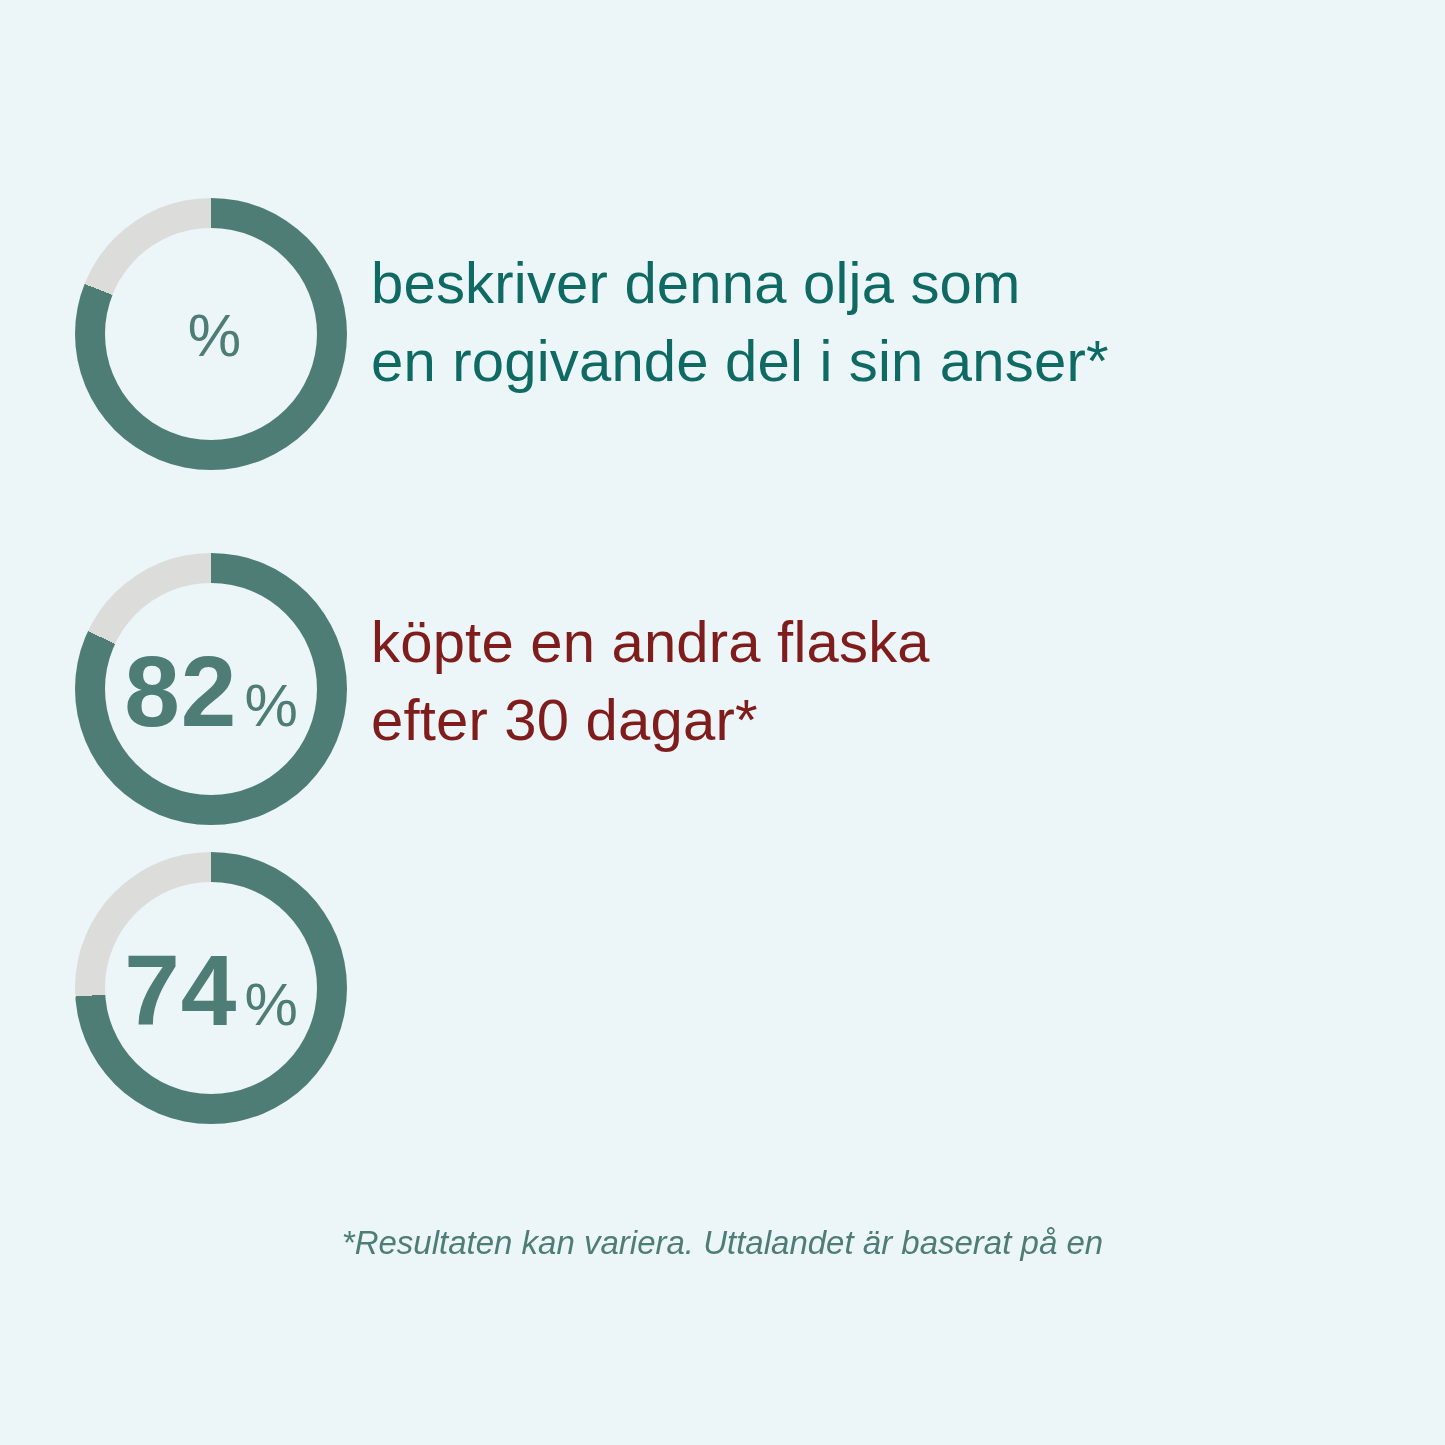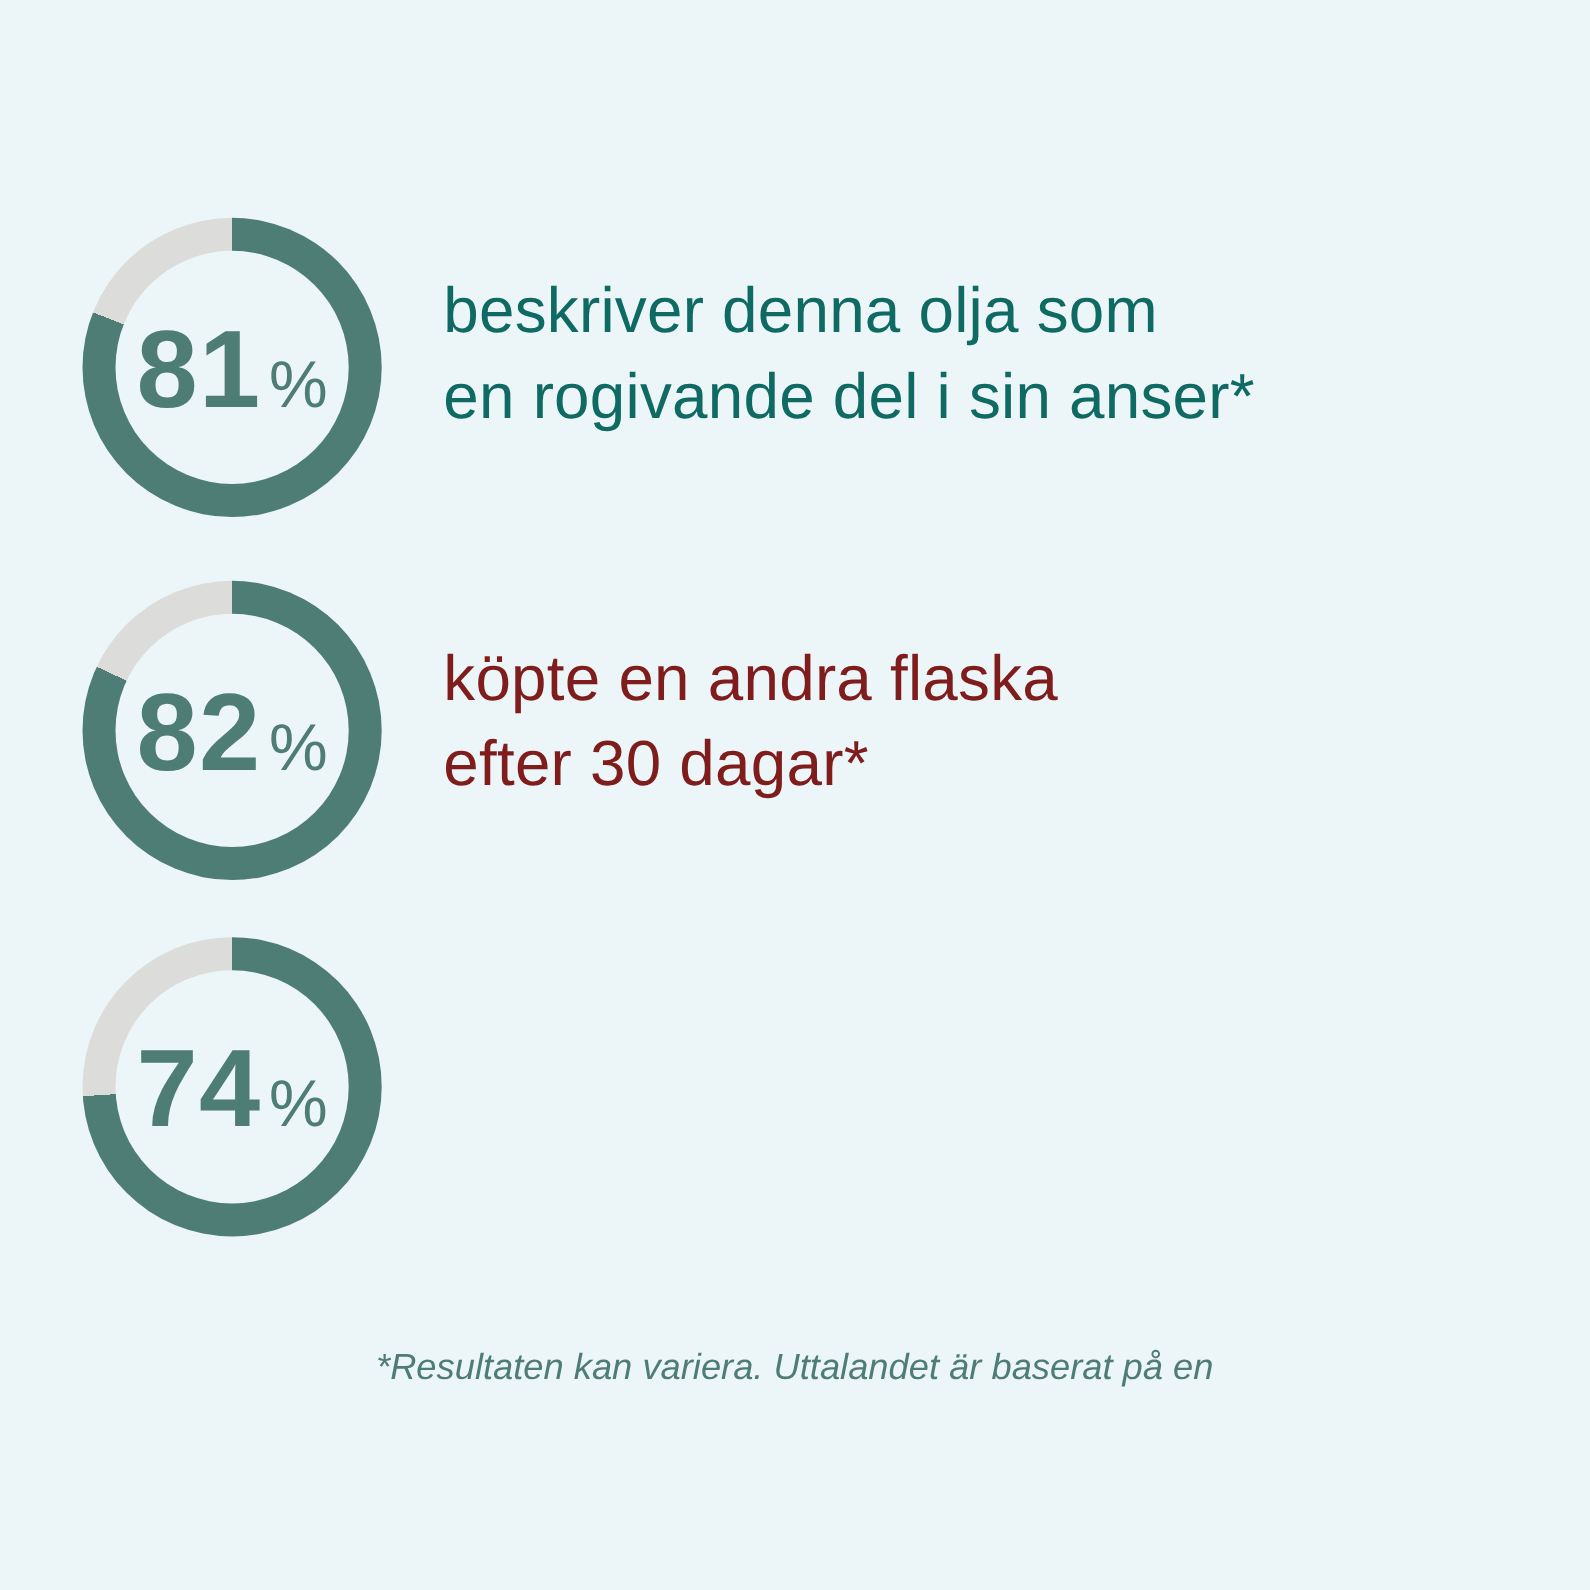--- a/index.html
+++ b/index.html
@@ -17,21 +17,21 @@
     position: relative;
     overflow: hidden;
   }
   .row {
     position: absolute;
     left: 75px;
     display: flex;
     align-items: center;
   }
   .row1 { top: 198px; }
-  .row2 { top: 528px; }
+  .row2 { top: 553px; }
   .row3 { top: 852px; flex-direction: column; }
   .donut {
     width: 272px; height: 272px;
     border-radius: 50%;
     position: relative;
     flex: 0 0 auto;
   }
   .donut::after {
     content: "";
     position: absolute;
@@ -60,21 +60,21 @@
     color: var(--teal);
   }
   .pct {
     font-size: 60px;
     font-weight: 400;
     line-height: 1;
     margin-left: 7px;
     color: var(--teal);
   }
   .copy {
-    margin-left: 56px;
+    margin-left: 24px;
     font-size: 58px;
     line-height: 78px;
     letter-spacing: 0.2px;
     white-space: nowrap;
   }
   .row1 .copy { transform: translateY(-12px); }
   .row2 .copy { transform: translateY(-8px); }
   .row3 .copy { transform: translateY(12px); }
   .footnote {
     position: absolute;
@@ -88,21 +88,20 @@
     color: var(--teal);
   }
 </style>
 </head>
 <body>
 
 <div class="row row1">
   <div class="donut" style="background: conic-gradient(rgb(78, 125, 117) 0deg, rgb(78, 125, 117) 81%, rgb(220, 221, 219) 81%, rgb(220, 221, 219) 100%);">
     <div class="value">
       <span class="numwrap">
-        <span class="num">81</span>
         <span class="pct">%</span>
       </span>
     </div>
   </div>
   <div class="copy" style="color: rgb(15, 106, 99);">
     <div>beskriver denna olja som</div>
     <div>en rogivande del i sin anser*</div>
   </div>
 </div>
 

